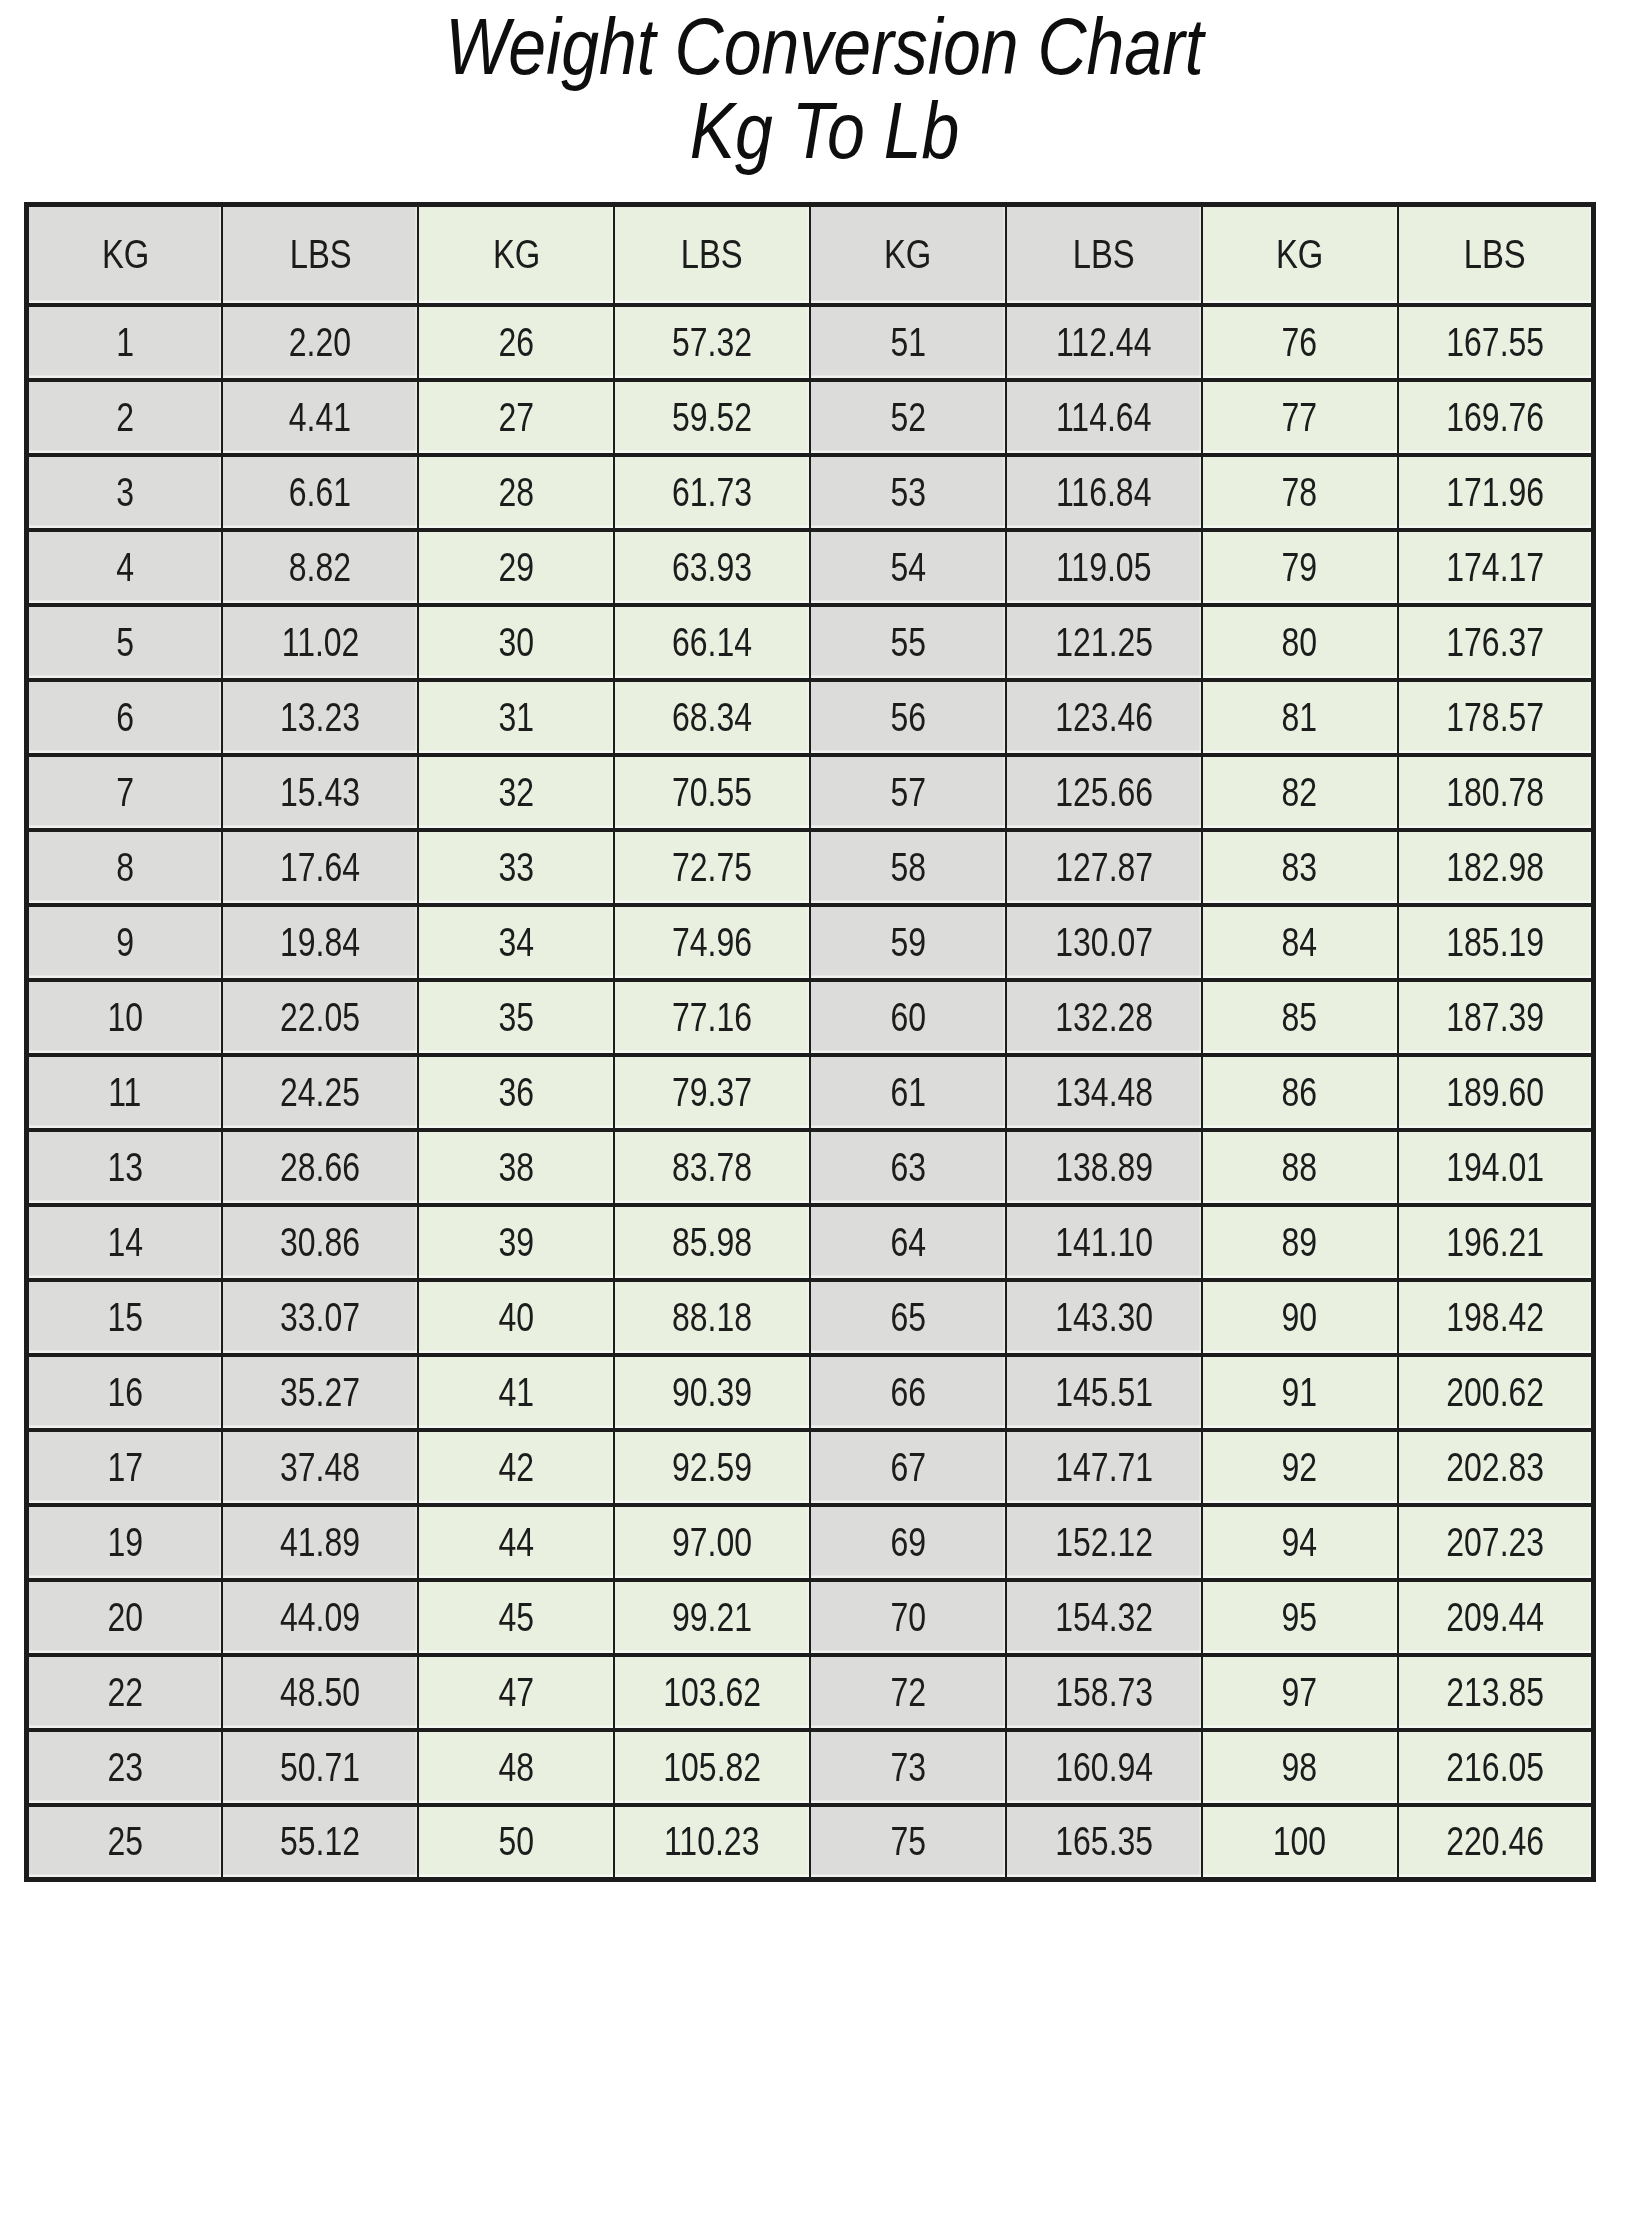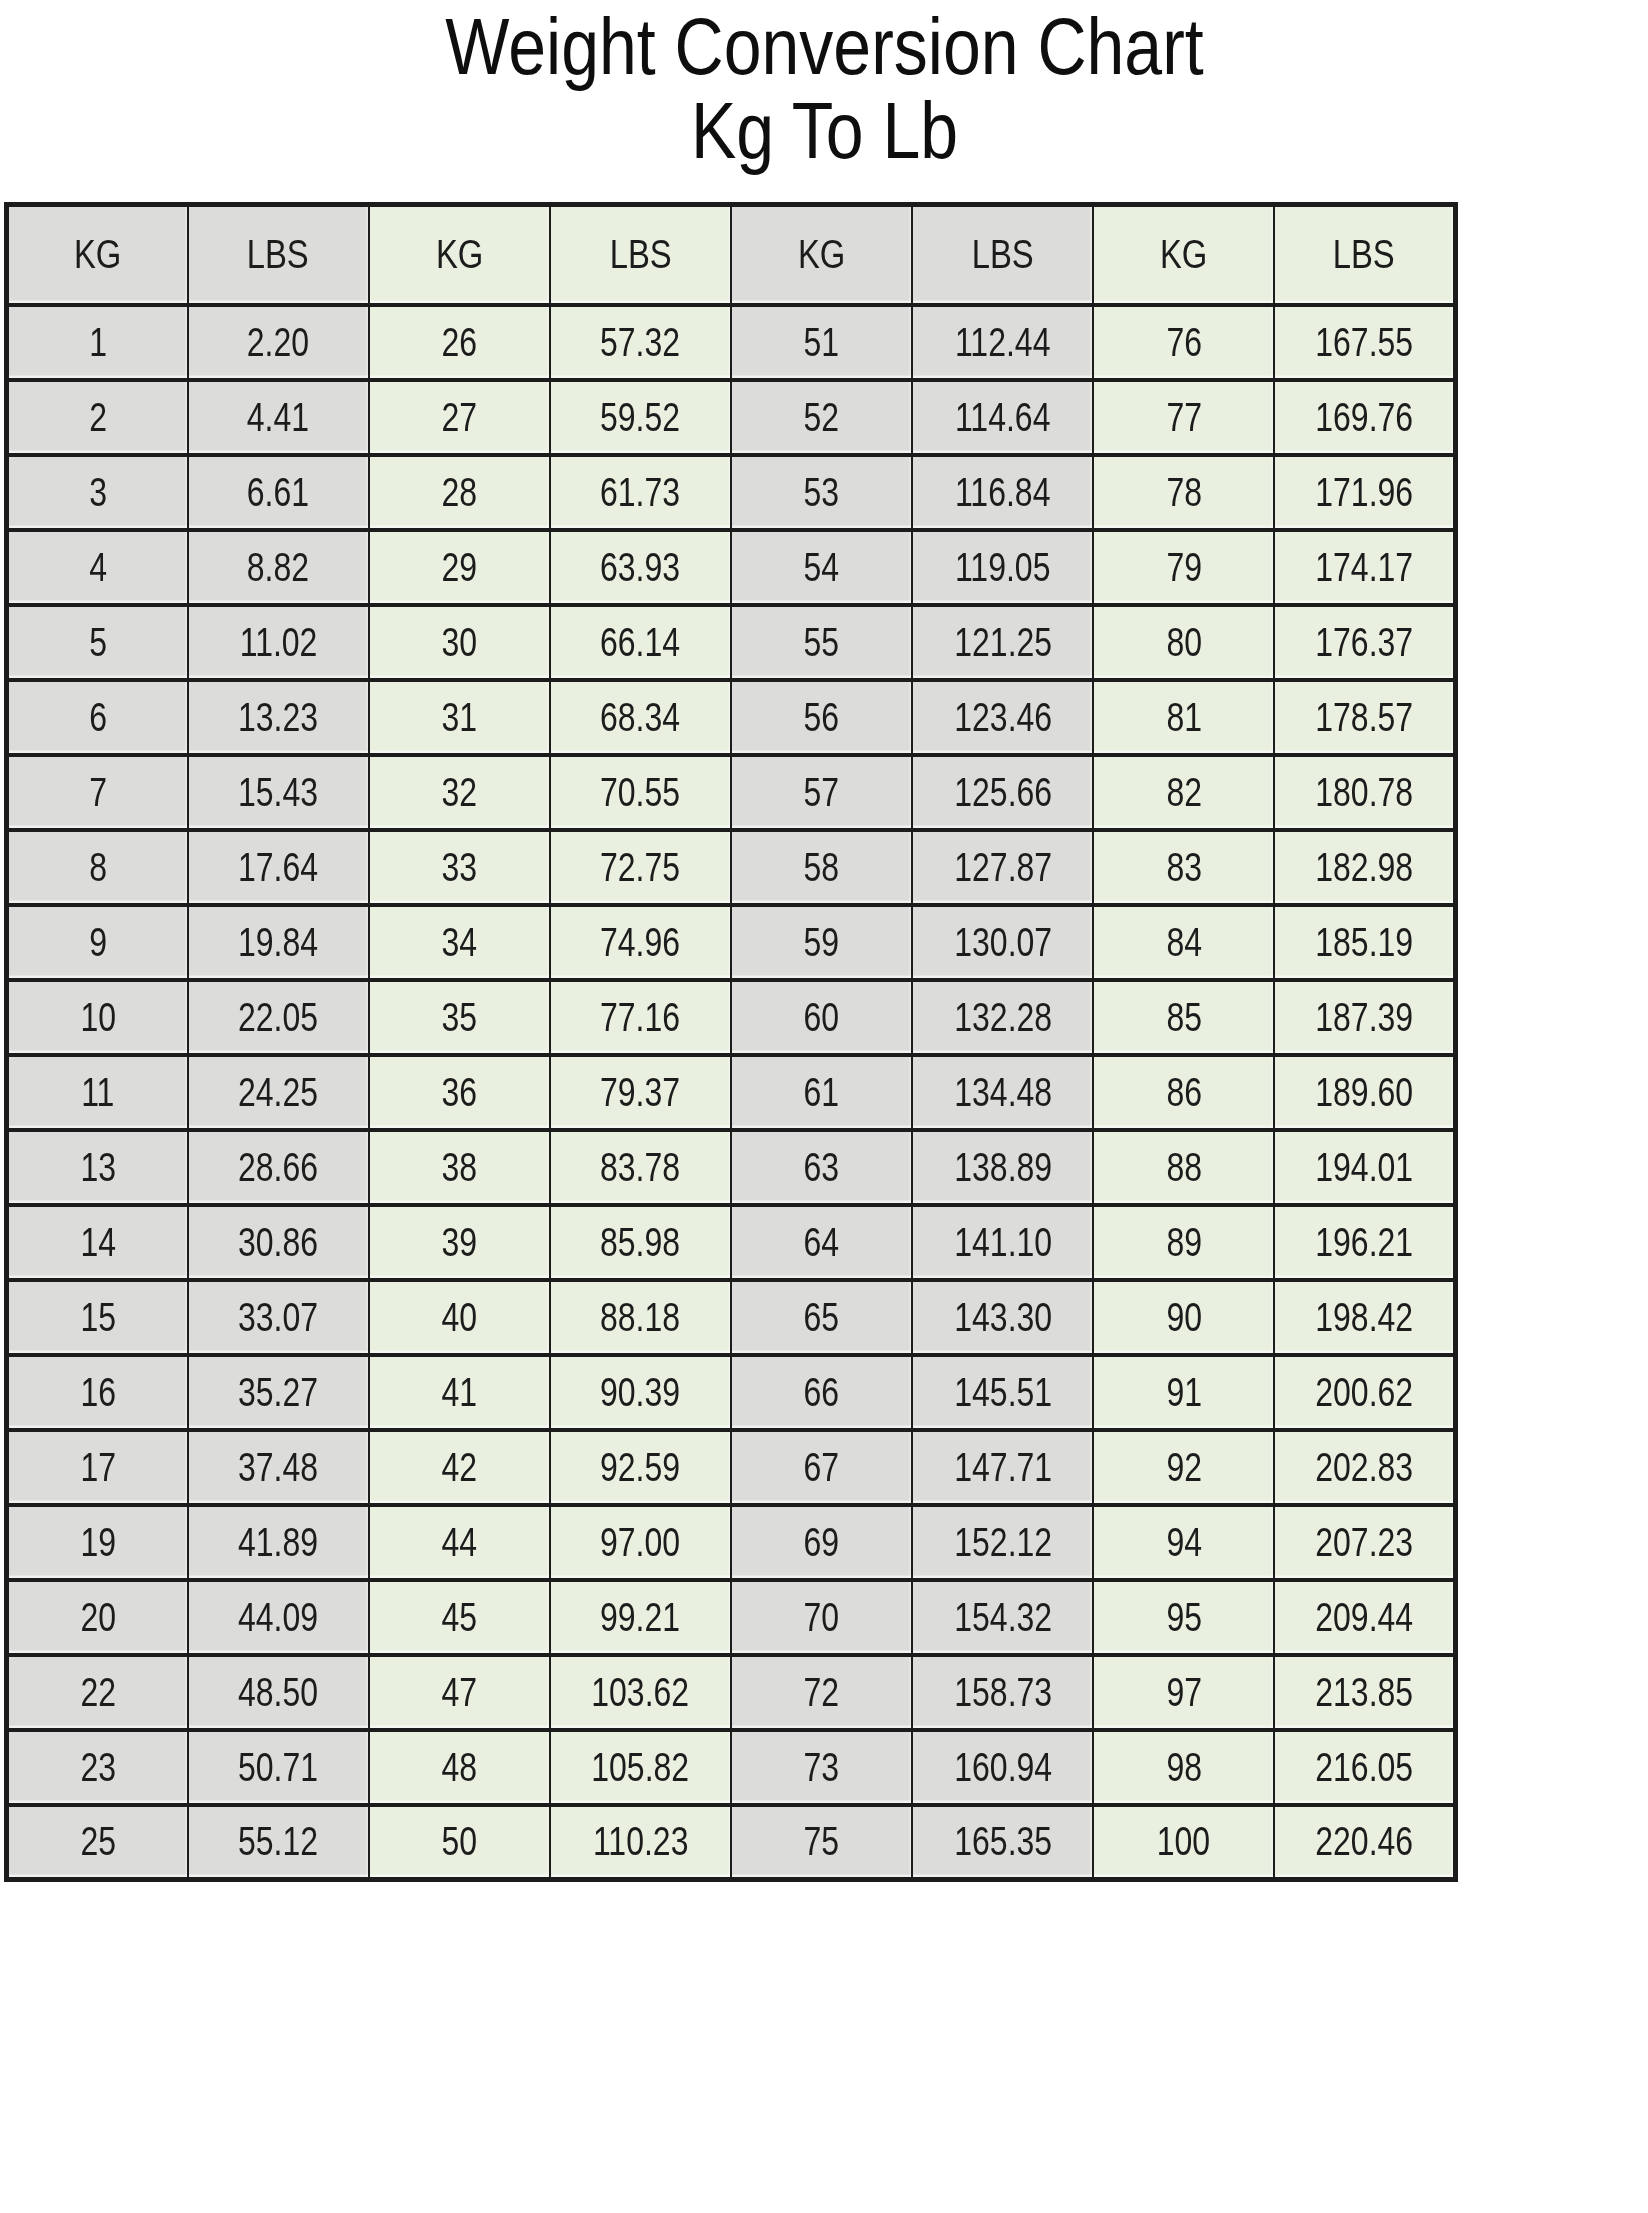--- a/index.html
+++ b/index.html
@@ -7,27 +7,27 @@
     width: 1649px; height: 2214px;
     background: var(--page-bg, #ffffff);
     font-family: "Liberation Sans", sans-serif;
   }
   .page { position: relative; width: 1649px; height: 2214px; overflow: hidden; background: var(--page-bg, #ffffff); }
 
   .title {
     position: absolute; top: 5.2px; left: 0; width: 100%;
     text-align: center;
     color: var(--title-text, #0e0e0e);
-    font-size: 80px; line-height: 84px; font-weight: 400;
+    font-size: 80px; line-height: 84px; font-weight: 400; font-style: italic;
   }
   .title-line { transform: scaleX(.85); transform-origin: 50% 50%; }
 
   table.conversion {
-    position: absolute; left: 4px; top: 202px;
-    width: 1454px;
+    position: absolute; left: 24px; top: 202px;
+    width: 1572px;
     table-layout: fixed;
     border-collapse: collapse;
     border: 5.2px solid var(--border, #1c1c1c);
   }
   th, td {
     border: 2.6px solid var(--border, #1c1c1c);
     border-bottom-width: 4.3px;
     text-align: center; vertical-align: middle;
     color: var(--text, #1c1c1c);
     

